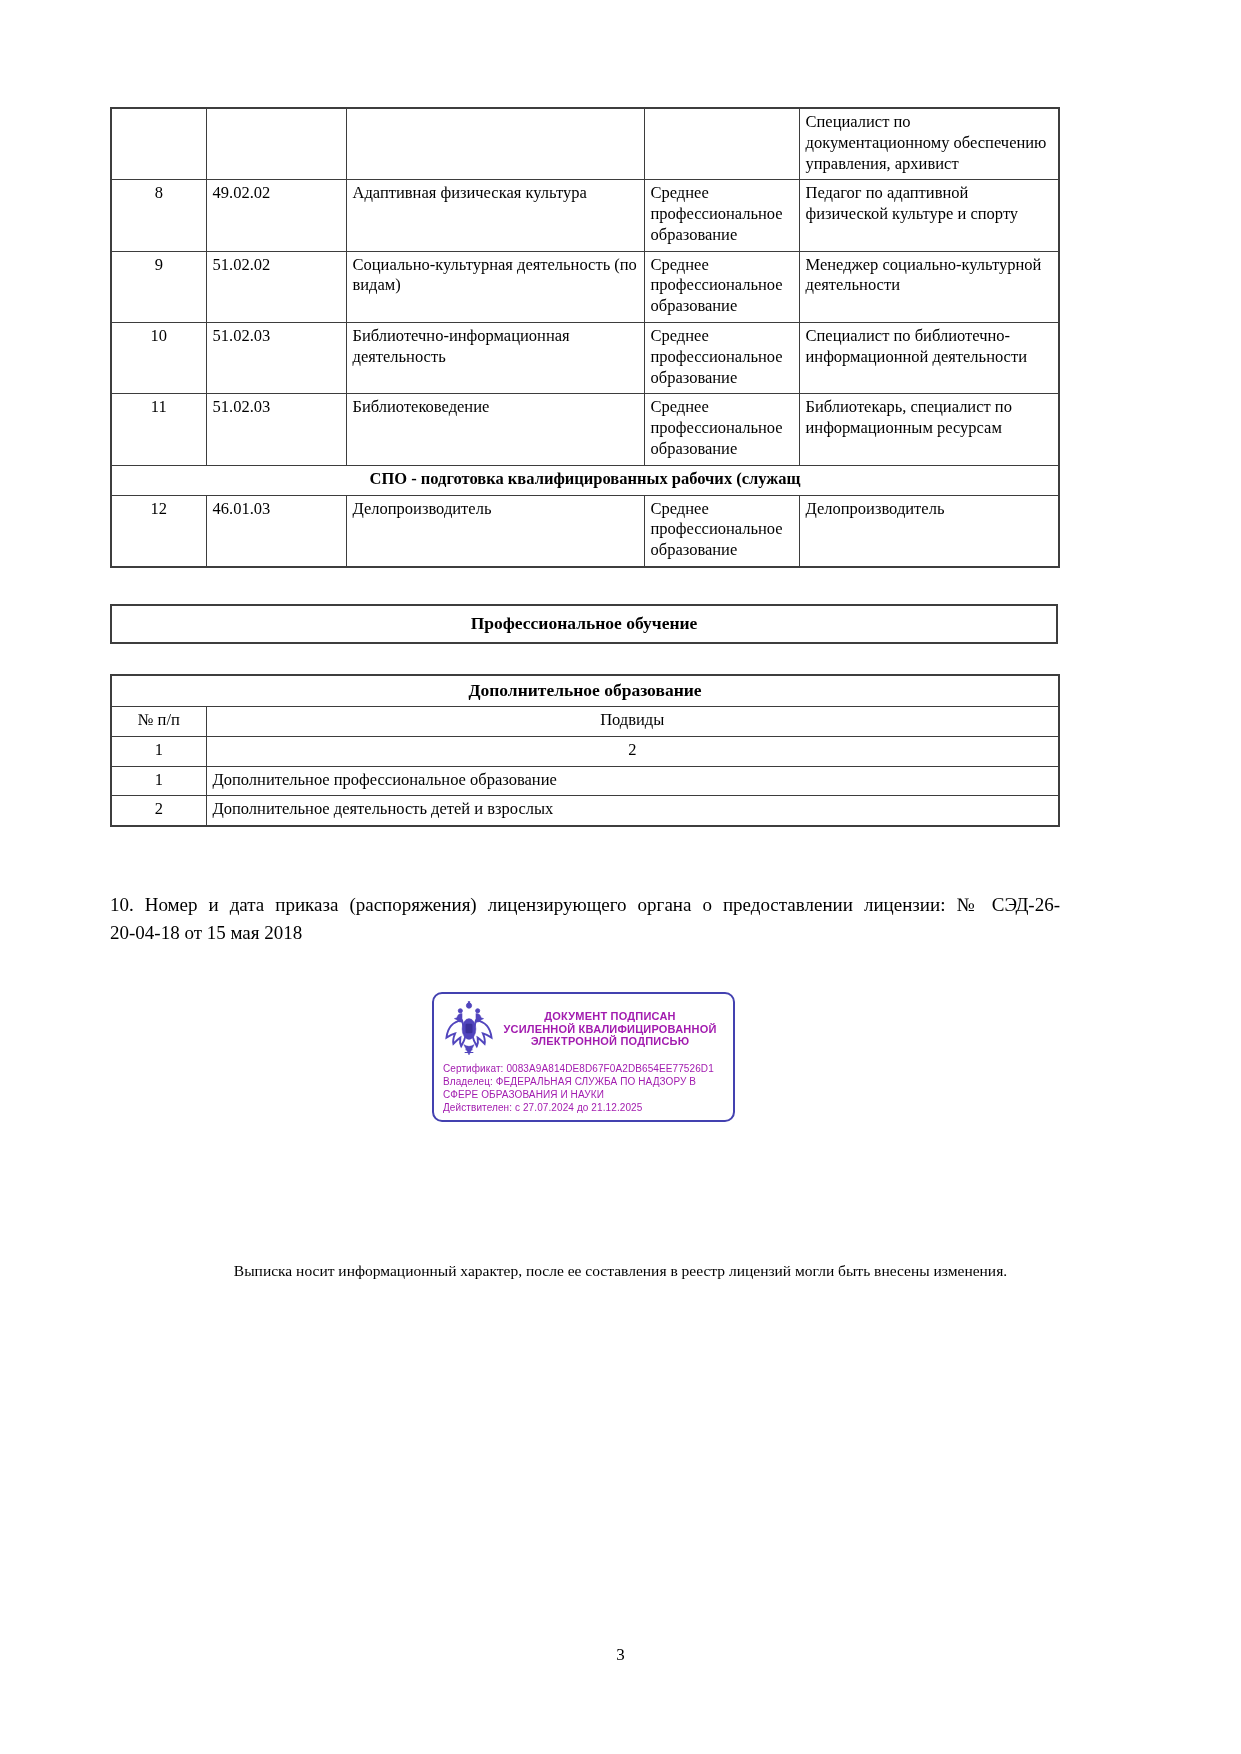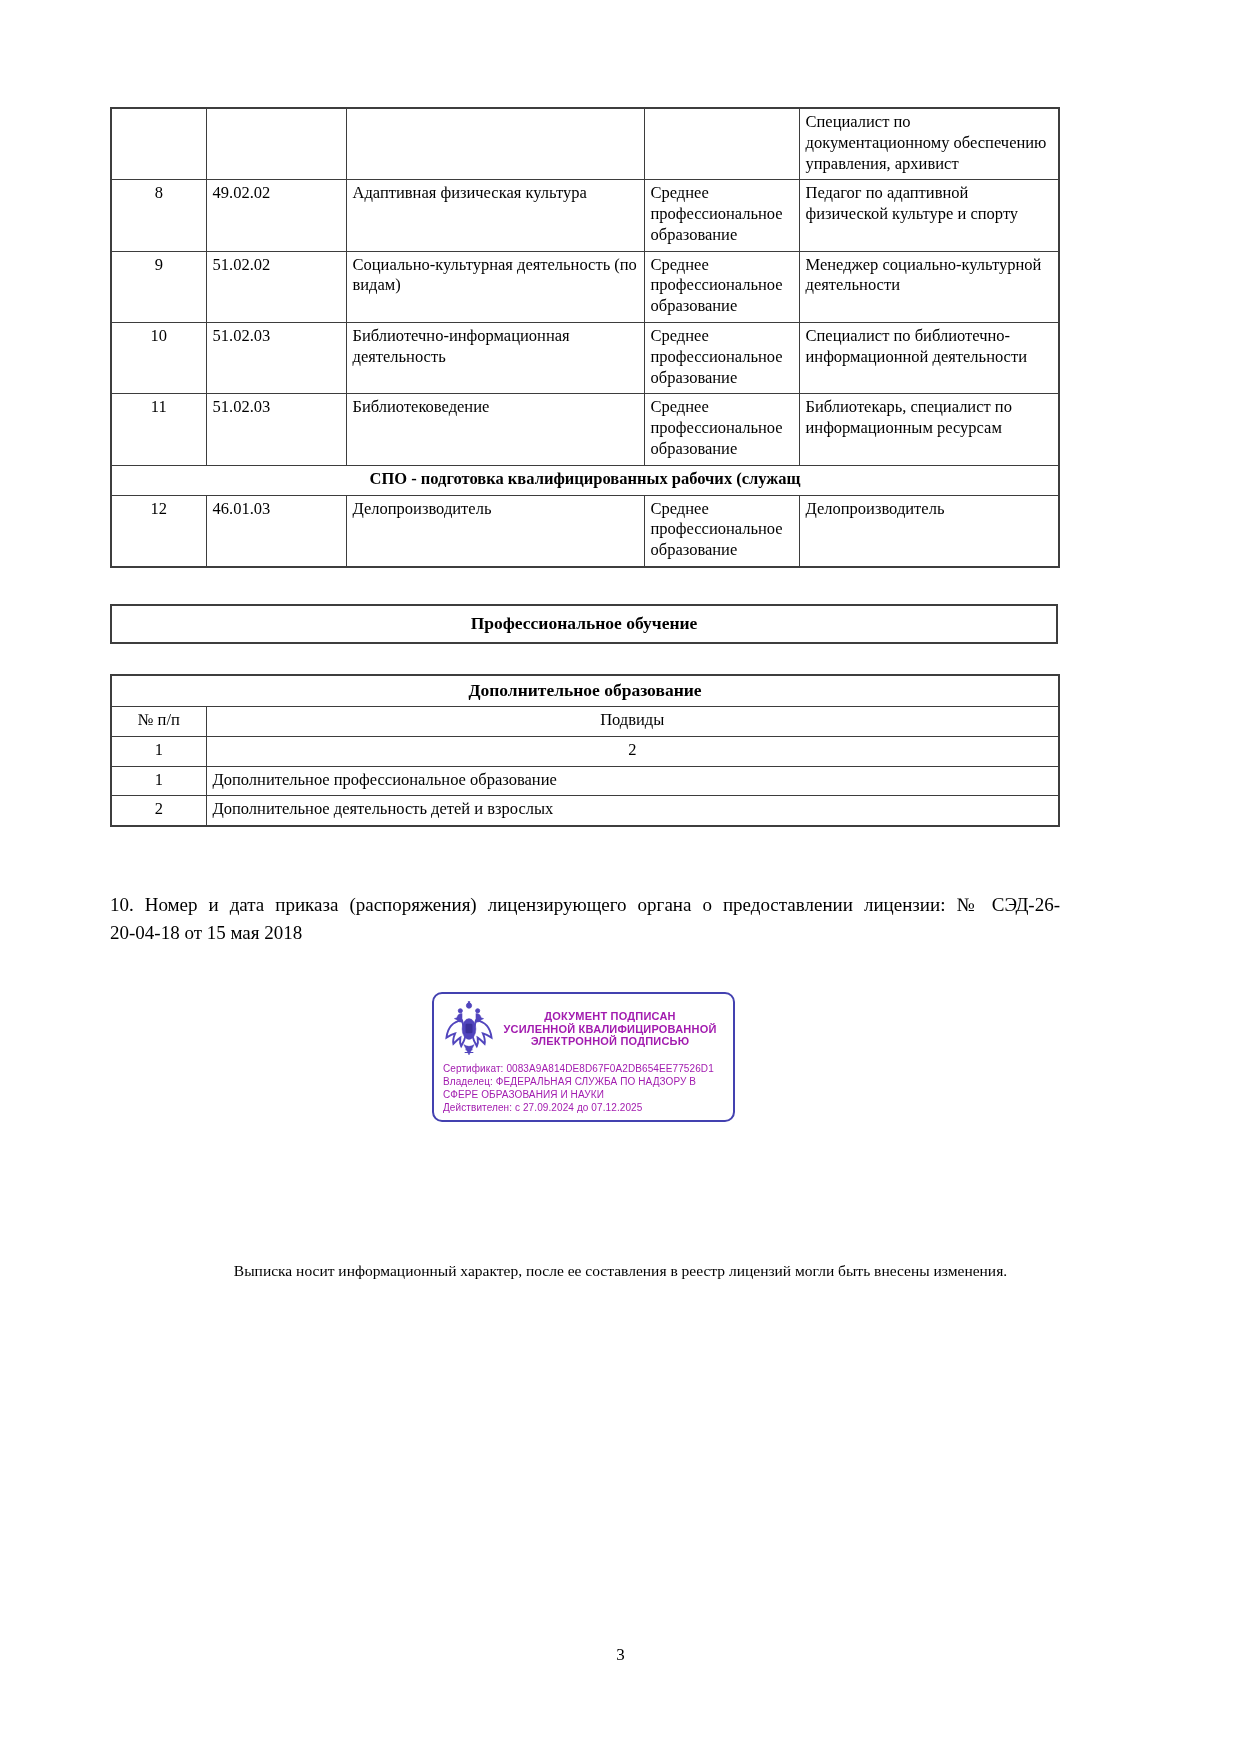--- a/index.html
+++ b/index.html
@@ -231,19 +231,19 @@
       </div>
       <div class="stamp-title">
         <div>ДОКУМЕНТ ПОДПИСАН</div>
         <div>УСИЛЕННОЙ КВАЛИФИЦИРОВАННОЙ</div>
         <div>ЭЛЕКТРОННОЙ ПОДПИСЬЮ</div>
       </div>
     </div>
     <div class="stamp-meta">
       <div>Сертификат: 0083A9A814DE8D67F0A2DB654EE77526D1</div>
       <div>Владелец: ФЕДЕРАЛЬНАЯ СЛУЖБА ПО НАДЗОРУ В СФЕРЕ ОБРАЗОВАНИЯ И НАУКИ</div>
-      <div>Действителен: с 27.09.2024 до 07.12.2025</div>
+      <div>Действителен: с 27.07.2024 до 21.12.2025</div>
     </div>
   </div>
 
   <div class="footer-note">Выписка носит информационный характер, после ее составления в реестр лицензий могли быть внесены изменения.</div>
   <div class="page-number">3</div>
 </div>
 
 </body></html>

